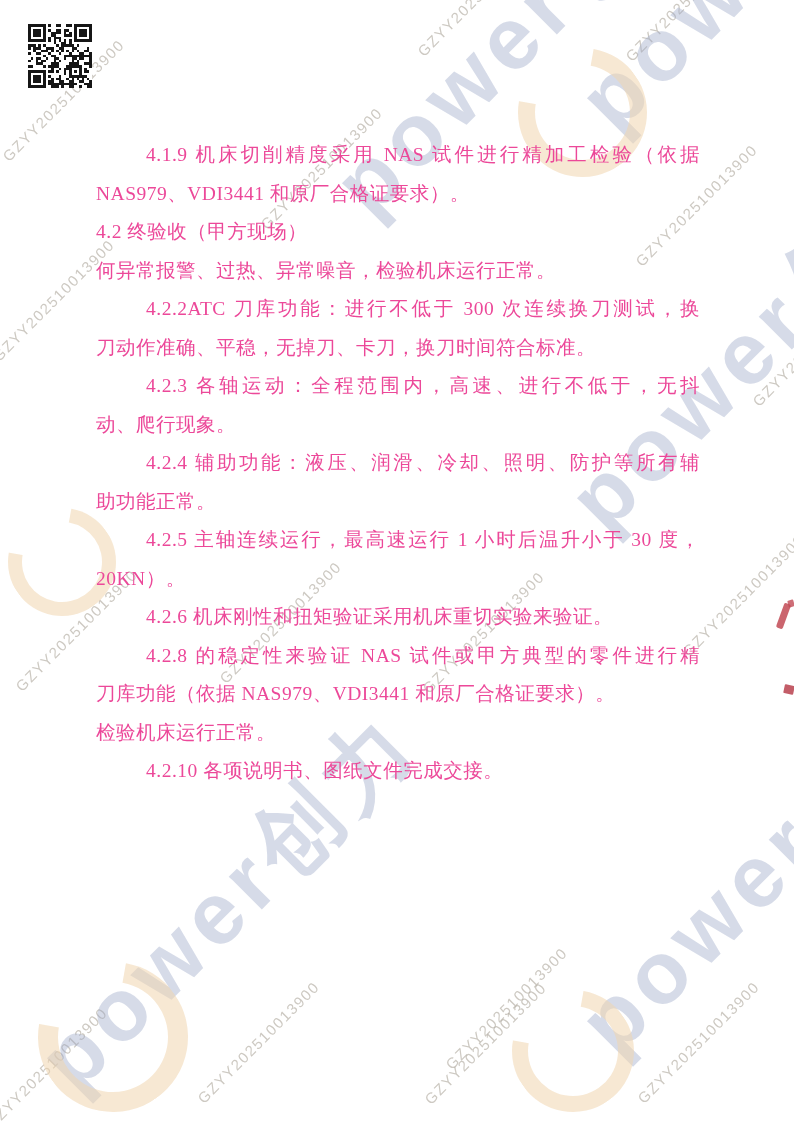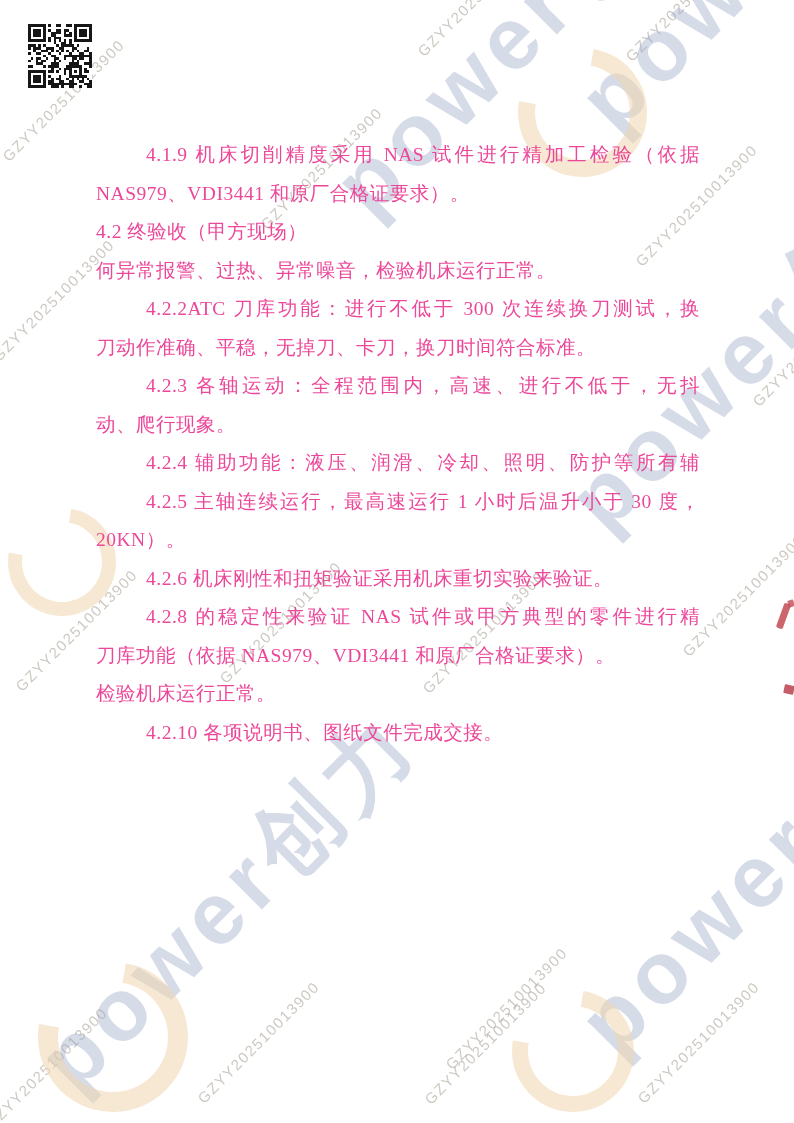--- a/index.html
+++ b/index.html
@@ -391,20 +391,21 @@
   <div class="content" id="content">
       <div class="line indent fill">4.1.9 机床切削精度采用 NAS 试件进行精加工检验（依据</div>
       <div class="line">NAS979、VDI3441 和原厂合格证要求）。</div>
       <div class="line">4.2 终验收（甲方现场）</div>
       <div class="line">何异常报警、过热、异常噪音，检验机床运行正常。</div>
       <div class="line indent fill">4.2.2ATC 刀库功能：进行不低于 300 次连续换刀测试，换</div>
       <div class="line">刀动作准确、平稳，无掉刀、卡刀，换刀时间符合标准。</div>
       <div class="line indent fill">4.2.3 各轴运动：全程范围内，高速、进行不低于，无抖</div>
       <div class="line">动、爬行现象。</div>
       <div class="line indent fill">4.2.4 辅助功能：液压、润滑、冷却、照明、防护等所有辅</div>
+      <div class="line">助功能正常。</div>
       <div class="line indent fill">4.2.5 主轴连续运行，最高速运行 1 小时后温升小于 30 度，</div>
       <div class="line">20KN）。</div>
       <div class="line indent">4.2.6 机床刚性和扭矩验证采用机床重切实验来验证。</div>
       <div class="line indent fill">4.2.8 的稳定性来验证 NAS 试件或甲方典型的零件进行精</div>
       <div class="line">刀库功能（依据 NAS979、VDI3441 和原厂合格证要求）。</div>
       <div class="line">检验机床运行正常。</div>
       <div class="line indent">4.2.10 各项说明书、图纸文件完成交接。</div>
     </div>
   <div class="seal-frag seal-a"></div>
   <div class="seal-frag seal-a2"></div>

